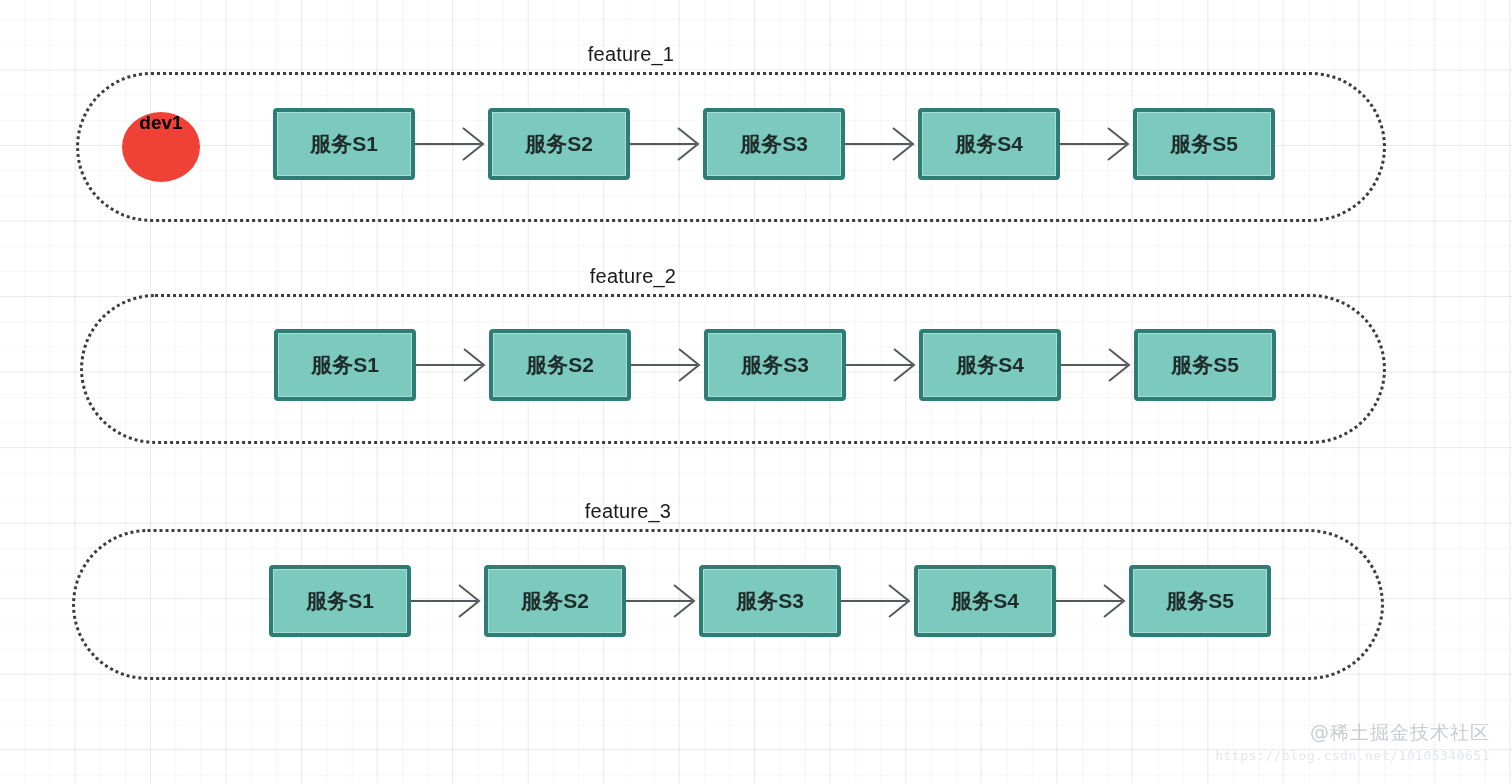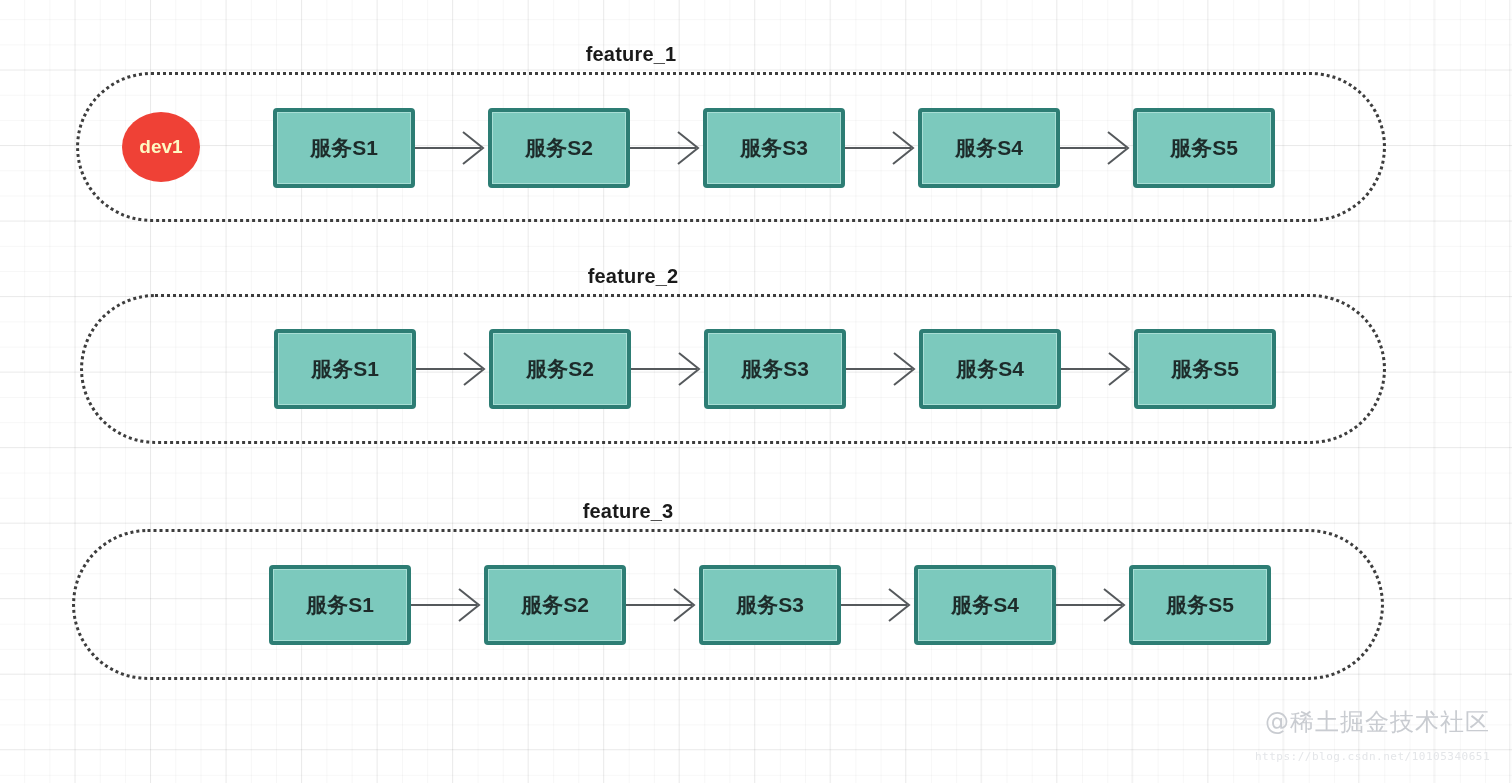--- a/index.html
+++ b/index.html
@@ -43,52 +43,52 @@
     background: transparent;
   }
 
   .feature-label {
     position: absolute;
     top: -32px;
     left: 0;
     width: 100%;
     text-align: center;
     font-size: 20px;
-    font-weight: 700;
+    font-weight: 400;
     color: #1a1a1a;
     letter-spacing: 0.2px;
     white-space: nowrap;
   }
   .feature-label .lbl-inner { position: relative; left: -100px; }
 
   
   .dev-node {
     position: absolute;
     width: 78px;
     height: 70px;
     border-radius: 50%;
     background-color: #ef4136;
     display: flex;
-    align-items: center;
+    align-items: flex-start;
     justify-content: center;
-    color: #fef9c3;
+    color: #000000;
     font-size: 19px;
     font-weight: 700;
   }
 
   
   .flow {
     position: absolute;
     display: flex;
     align-items: center;
   }
   .svc-box {
     box-sizing: border-box;
     width: 142px;
-    height: 80px;
+    height: 72px;
     background-color: #7cc9bd;
     border: 4px solid #2d7d74;
     border-radius: 4px;
     box-shadow: inset 0 0 0 1px #a8ded5;
     display: flex;
     align-items: center;
     justify-content: center;
     font-size: 21px;
     font-weight: 700;
     color: #1d2b2a;
@@ -106,29 +106,29 @@
 
   
   .watermark {
     position: absolute;
     right: 22px;
     bottom: 20px;
     text-align: right;
     user-select: none;
   }
   .watermark .wm-main {
-    font-size: 24px;
+    font-size: 19px;
     color: #c9ccd1;
     letter-spacing: 1px;
     font-family: "DejaVu Sans", sans-serif;
     margin-top: 41px;
   }
   .watermark .wm-sub {
-    margin-top: 12px;
-    font-size: 11px;
+    margin-top: 2px;
+    font-size: 13px;
     color: #e4e6e9;
     letter-spacing: 0.5px;
     font-family: "DejaVu Sans Mono", monospace;
   }
 </style>
 </head>
 <body>
 
 <div id="canvas">
 

